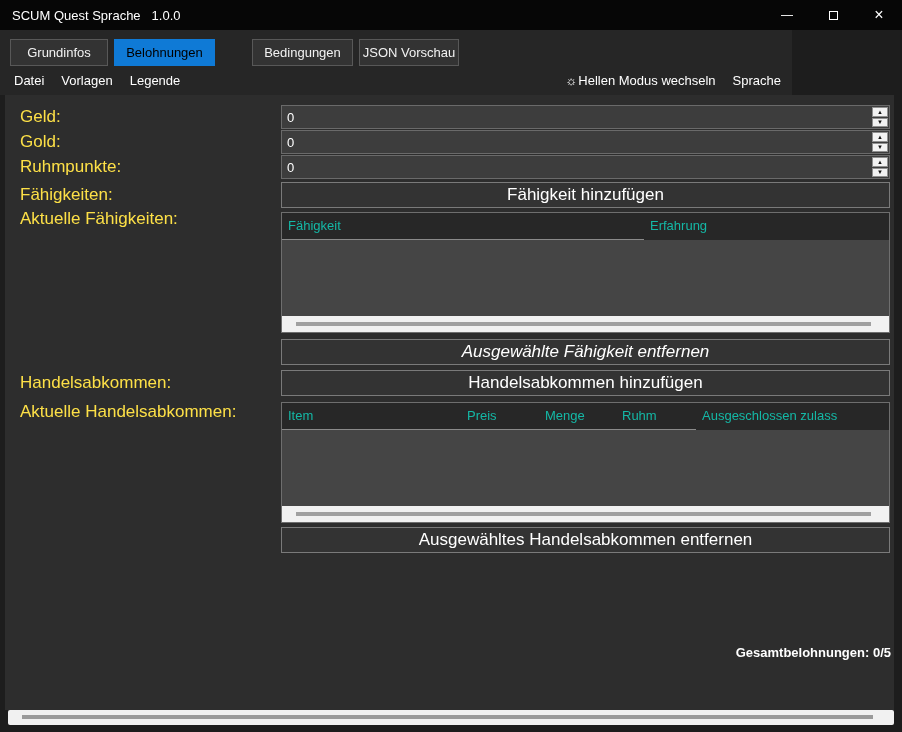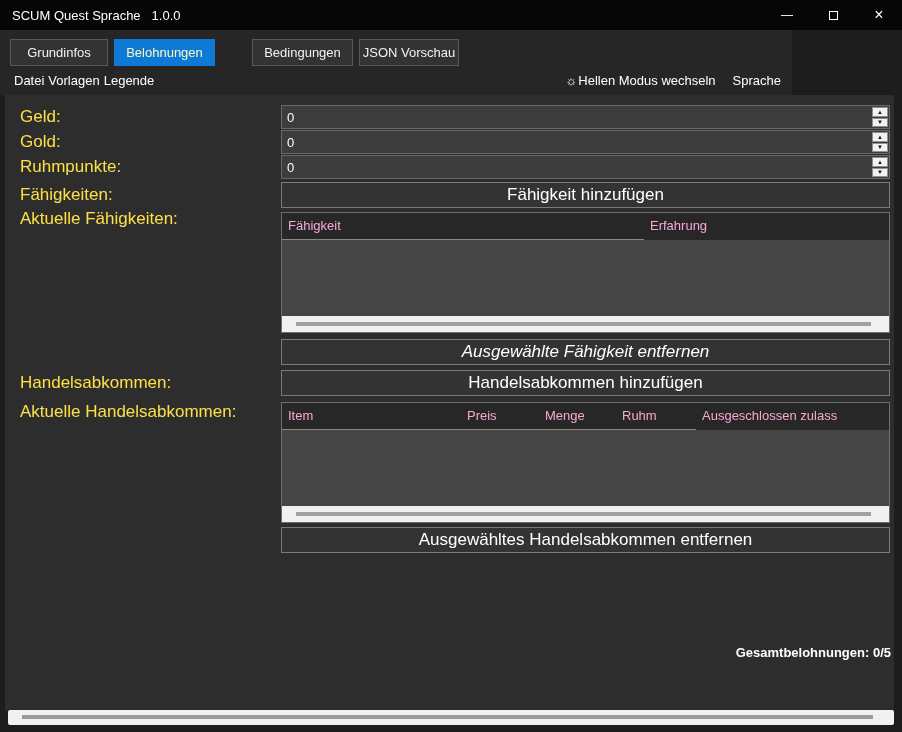--- a/index.html
+++ b/index.html
@@ -20,22 +20,22 @@
   .close-glyph { font-size:16px; line-height:1; }
 
   
   .toolbar { position:absolute; left:0; top:30px; width:792px; height:65px; background:#262626; }
   .tabs { position:absolute; left:10px; top:9px; display:flex; gap:6px; }
   .tab { height:27px; background:#333333; border:1px solid #585858; color:#f2f2f2;
          font-size:13px; display:flex; align-items:center; justify-content:center;
          font-family:inherit; padding:0; }
   .tab:nth-child(1){ width:98px; } .tab:nth-child(2){ width:101px; }
   .tab:nth-child(3){ width:101px;margin-left:31px; } .tab:nth-child(4){ width:100px; }
-  .tab--active { background:#0f7ad6; border-color:#0f7ad6; color:#fef9c3; }
-  .menurow { position:absolute; left:14px; top:39px; height:22px; display:flex; gap:4px; align-items:center; }
+  .tab--active { background:#0f7ad6; border-color:#0f7ad6; color:#000000; }
+  .menurow { position:absolute; left:14px; top:39px; height:22px; display:flex; gap:17px; align-items:center; }
   .menu-item { color:#ffffff; font-size:13px; }
   .right-menu { position:absolute; right:11px; top:39px; height:22px; display:flex; gap:17px; align-items:center; }
   .theme-toggle { display:flex; align-items:center; color:#ffffff; font-size:13px; }
   .sun-icon { font-size:13px; margin-right:1px; }
 
   
   .panel { position:absolute; left:5px; top:95px; width:889px; height:615px; background:#2d2d2d; }
 
   .form-label { position:absolute; color:#fde047; font-size:17px; white-space:nowrap; }
   .lbl-geld { left:20px; top:105px; line-height:24px; }
@@ -65,21 +65,21 @@
          display:flex; align-items:center; justify-content:center; }
   .btn-add-skill { top:182px; } .btn-remove-skill { top:339px;font-style:italic; }
   .btn-add-trade { top:370px; } .btn-remove-trade { top:527px; }
 
   
   .tablebox { position:absolute; left:281px; width:609px; height:121px;
               border:1px solid #6e6e6e; background:#454545;
               display:flex; flex-direction:column; overflow:hidden; }
   .tbl-skills { top:212px; } .tbl-trades { top:402px; }
   .tbl-head { display:flex; height:27px; background:#272727; flex:0 0 27px; }
-  .th { color:#f9a8d4; font-size:13px; line-height:26px; padding-left:6px;
+  .th { color:#14b8a6; font-size:13px; line-height:26px; padding-left:6px;
         border-bottom:1px solid #8a8a8a; white-space:nowrap; overflow:hidden; }
   .th:last-child { border-bottom:none; flex:1; }
   .tbl-skills .th:nth-child(1){ width:362px; }
   .tbl-trades .th:nth-child(1){ width:179px; }
   .tbl-trades .th:nth-child(2){ width:78px; }
   .tbl-trades .th:nth-child(3){ width:77px; }
   .tbl-trades .th:nth-child(4){ width:80px; }
   .tbl-body { flex:1; background:#454545; }
   .hscroll { flex:0 0 16px; background:#f1f1f1; position:relative; }
   .hscroll .thumb { position:absolute; top:6px; height:4px; left:14px; right:18px; background:#a0a0a0; }

